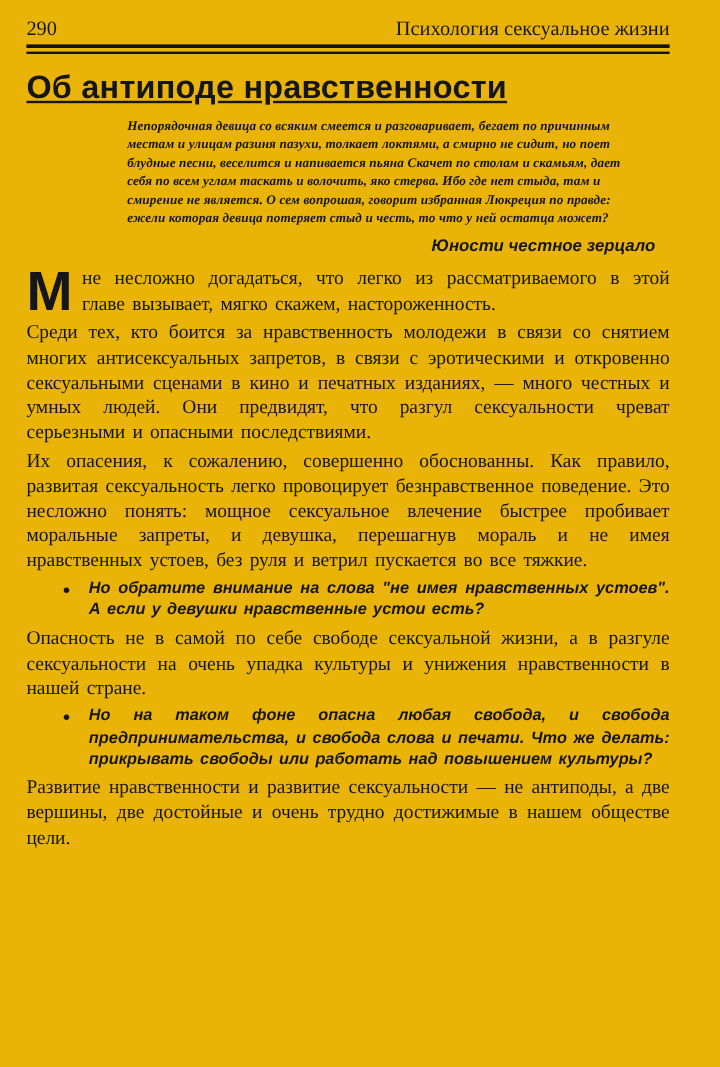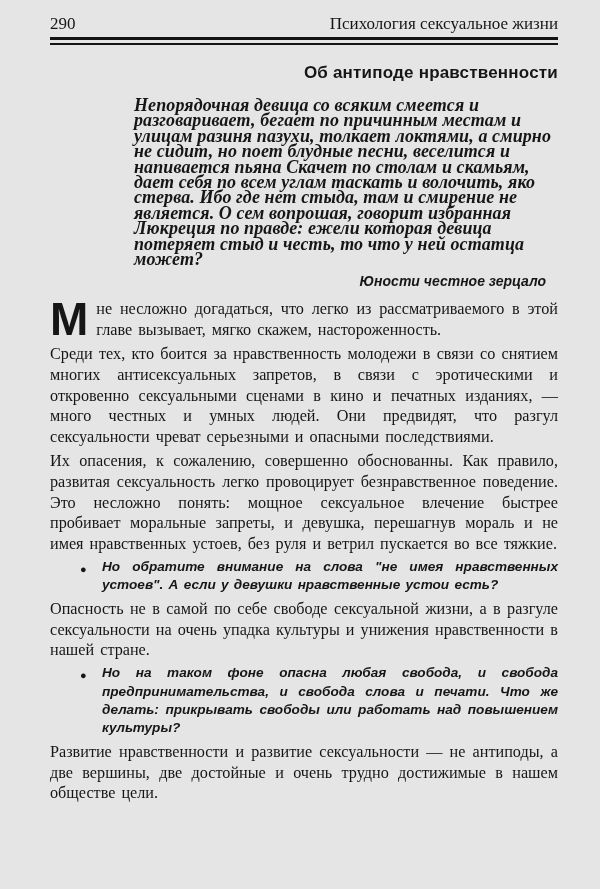--- a/index.html
+++ b/index.html
@@ -5,22 +5,22 @@
   html, body {
     margin: 0;
     padding: 0;
     background: #fbfaf6;
   }
   .page {
     position: relative;
     width: 600px;
     height: 889px;
     box-sizing: border-box;
-    padding: 14px 42px 0 50px;
-    background: #e5e5e5;
+    padding: 14px 42px 0 22px;
+    background: #eab308;
     color: #161616;
     overflow: hidden;
   }
   .page-header {
     display: flex;
     justify-content: space-between;
     align-items: baseline;
     font-family: "Liberation Serif", serif;
     font-size: 17px;
     line-height: 20px;
@@ -28,35 +28,36 @@
   .double-rule {
     margin-top: 3px;
     height: 3px;
     border-top: 3px solid #141414;
     border-bottom: 2px solid #141414;
   }
   .chapter-title {
     margin: 16px 0 13px;
     font-family: "Liberation Sans", sans-serif;
     font-weight: 700;
-    font-size: 17px;
+    font-size: 27px;
     line-height: 24px;
-    text-align: right;
+    text-align: left;
     letter-spacing: 0.2px;
+    text-decoration: underline;
   }
   .epigraph {
     margin-left: 84px;
   }
   .epigraph-text {
     margin: 0;
     width: 420px;
     font-family: "Liberation Serif", serif;
     font-style: italic;
     font-weight: 700;
-    font-size: 18px;
+    font-size: 11px;
     line-height: 15.4px;
     letter-spacing: 0.1px;
   }
   .epigraph-attribution {
     margin: 6px 12px 0;
     text-align: right;
     font-family: "Liberation Sans", sans-serif;
     font-style: italic;
     font-weight: 700;
     font-size: 14px;

